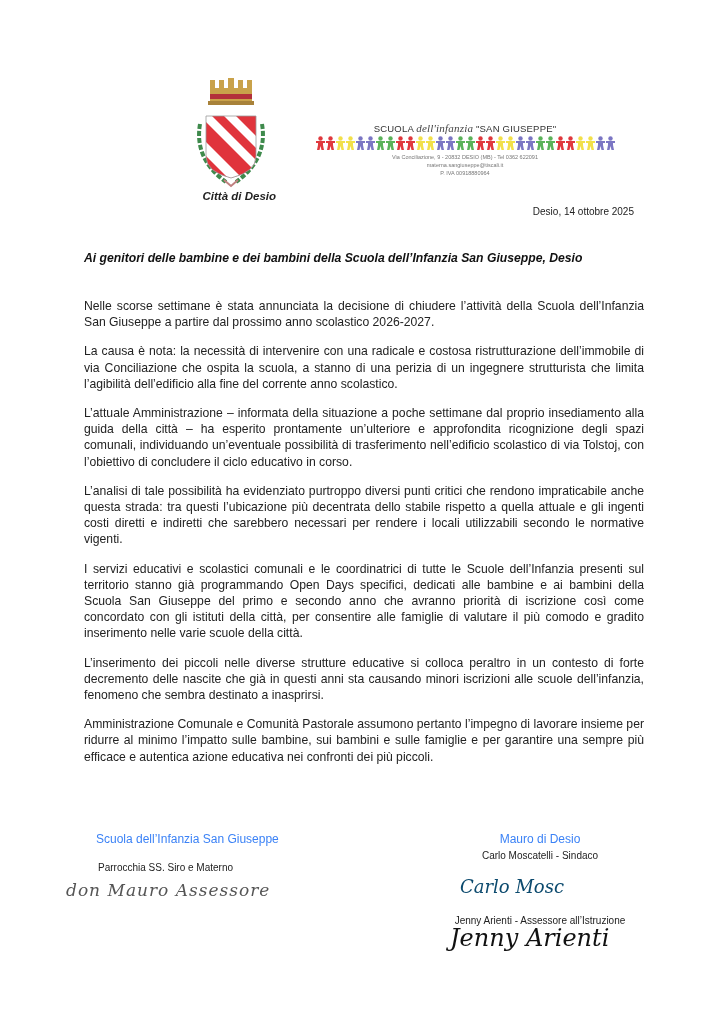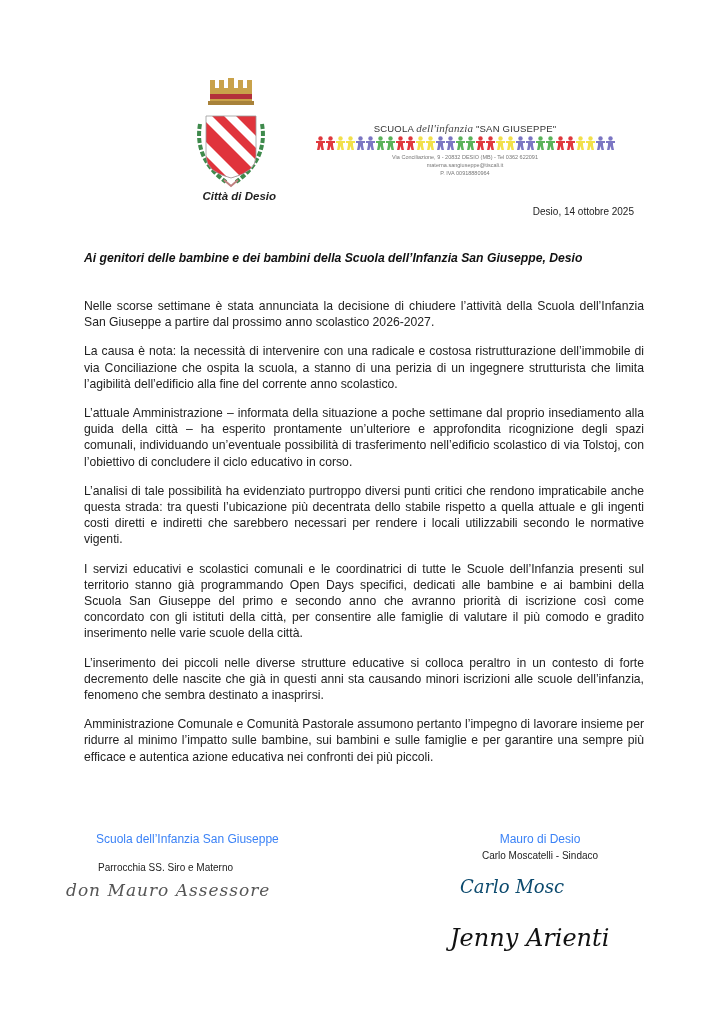--- a/index.html
+++ b/index.html
@@ -218,14 +218,15 @@
 <div class="sig-left">
   <div class="sig-org">Scuola dell’Infanzia San Giuseppe</div>
   <div class="sig-line">Parrocchia SS. Siro e   Materno</div>
   <div class="signature">don Mauro Assessore</div>
 </div>
 
 <div class="sig-right">
   <div class="sig-org">Mauro di Desio</div>
   <div class="sig-line first">Carlo Moscatelli - Sindaco</div>
   <div class="signature sig1">Carlo Mosc</div>
+  <div class="sig-line second">Jenny Arienti - Assessore all’Istruzione</div>
   <div class="signature sig2">Jenny Arienti</div>
 </div>
 
 </body></html>

